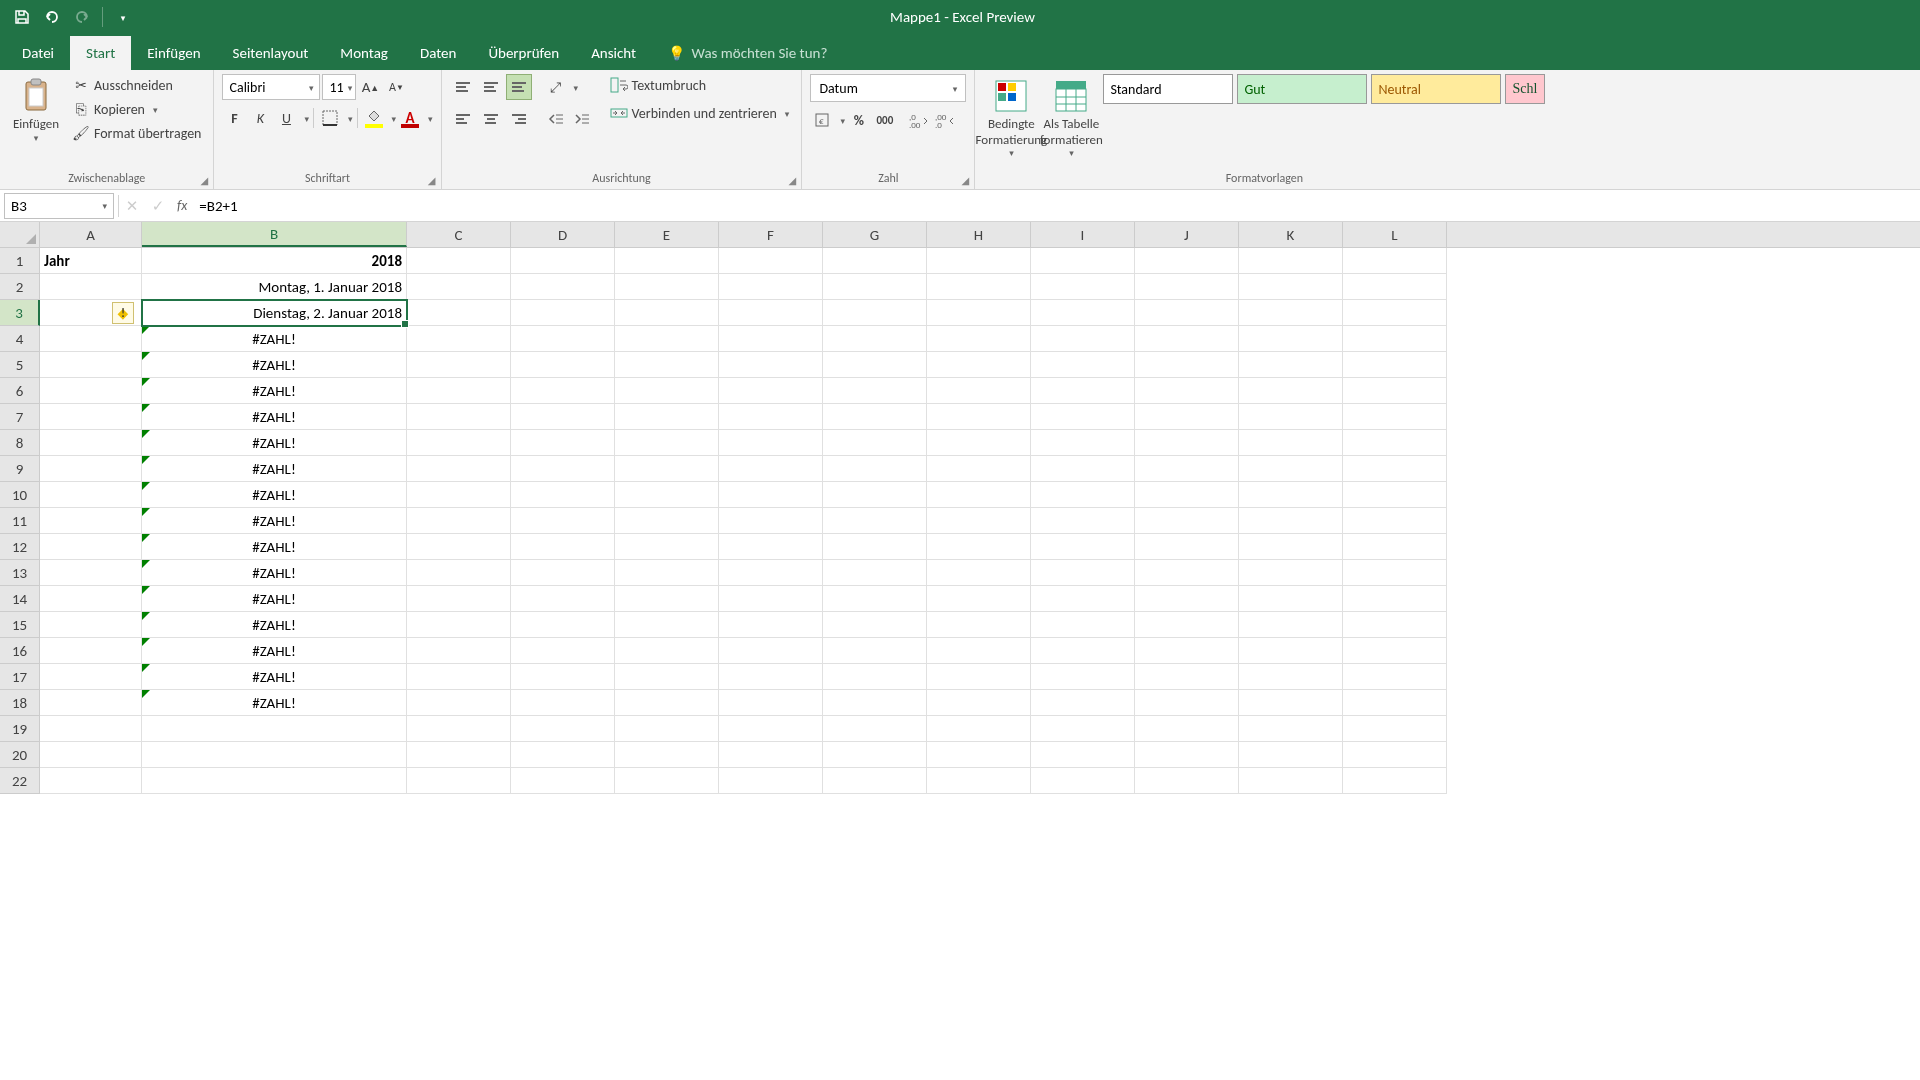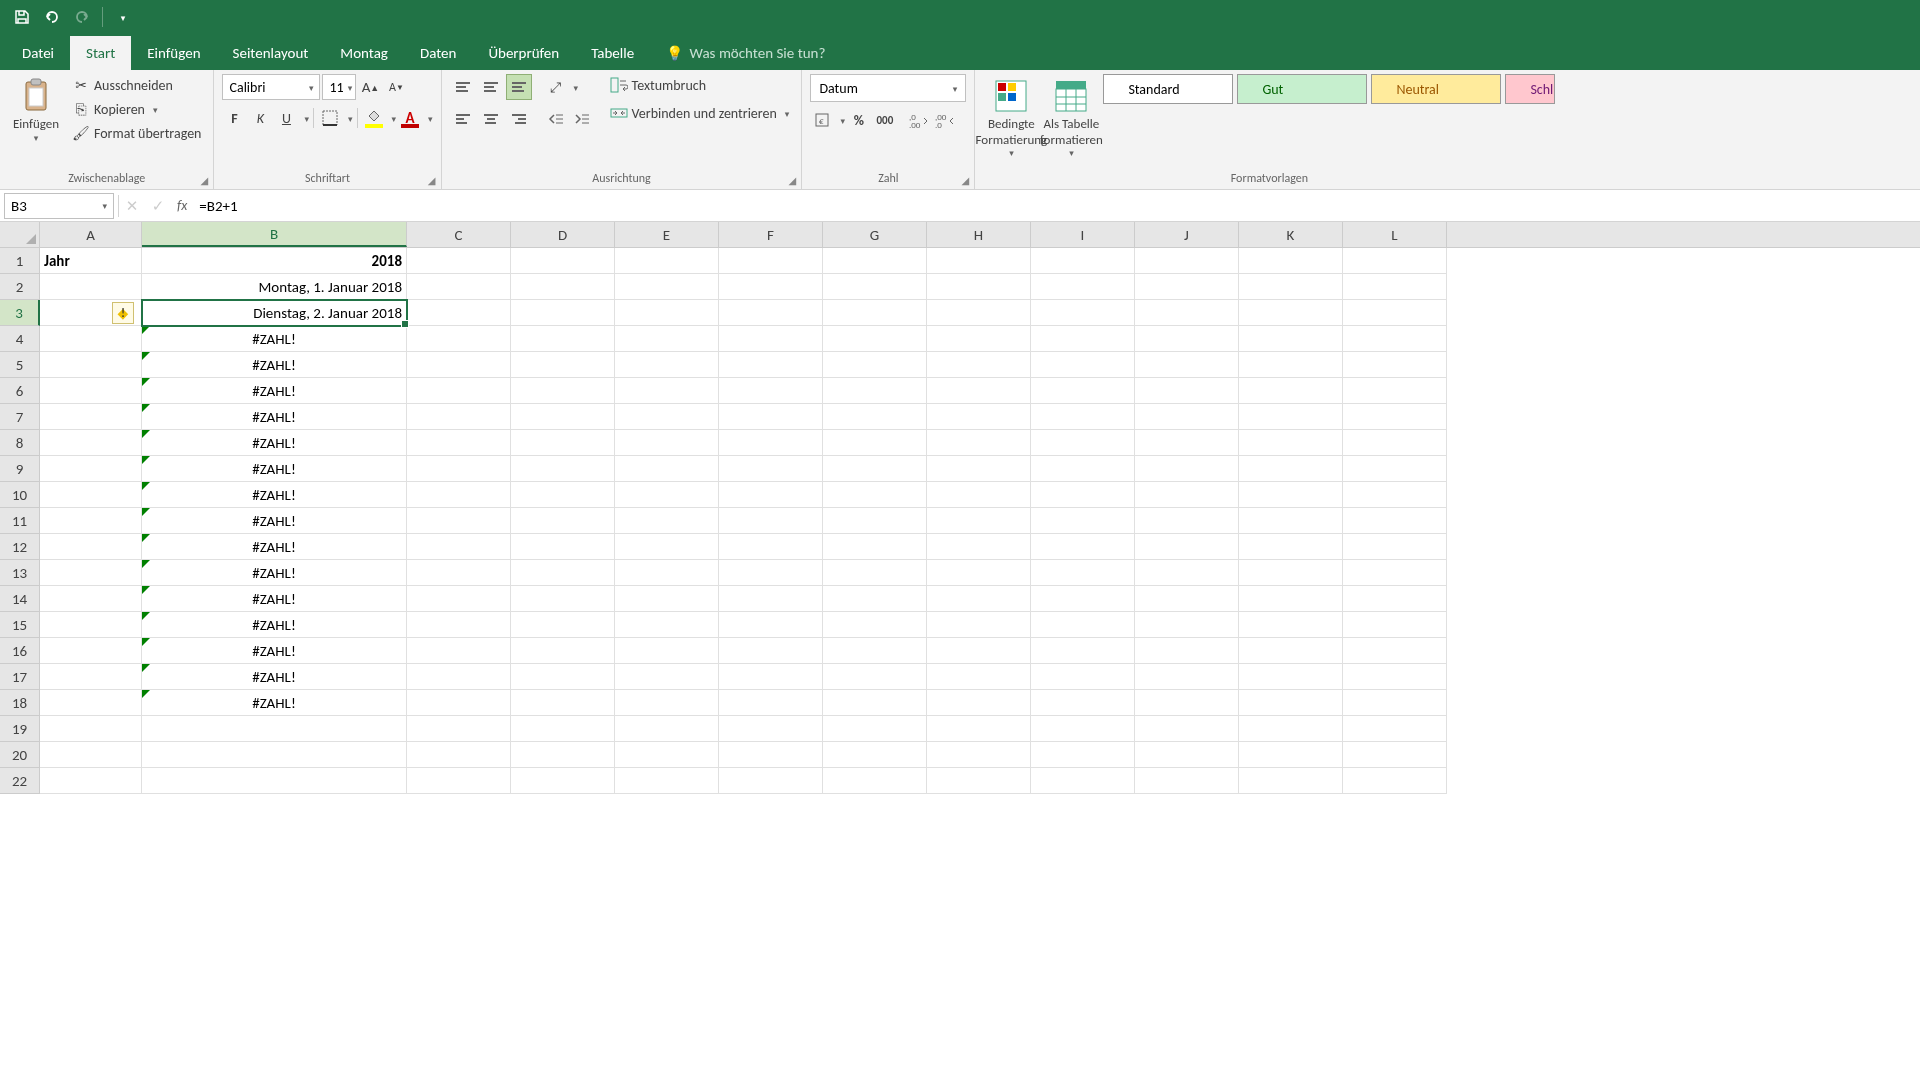--- a/index.html
+++ b/index.html
@@ -48,28 +48,28 @@
 .fmt-btn.active { background: #c5e0b3; border: 1px solid #8faf75; }
 
 .color-btn { display: flex; align-items: center; position: relative; }
 .color-swatch { width: 18px; height: 4px; position: absolute; bottom: 2px; left: 3px; }
 .align-btn { width: 26px; height: 26px; display: flex; align-items: center; justify-content: center; }
 .align-icon { display: flex; flex-direction: column; gap: 2px; }
 .align-icon span { height: 2px; background: #666; display: block; }
 
 .num-select { background: #fff; border: 1px solid #c0c0c0; height: 28px; width: 156px; font-size: 14px; padding: 0 8px; display: flex; align-items: center; justify-content: space-between; }
 
-.style-cell { border: 1px solid #999; width: 130px; height: 30px; padding: 3px 24px; font-size: 14px; display: flex; align-items: center; }
+.style-cell { border: 1px solid #999; width: 130px; height: 30px; padding: 3px 6px; font-size: 14px; display: flex; align-items: center; }
 .style-standard { background: #fff; }
 .style-gut { background: #c6efce; color: #006100; }
 .style-neutral { background: #ffeb9c; color: #9c5700; }
 .style-ausgabe { background: #f2f2f2; font-weight: bold; border: 1px solid #666; }
 .style-berechnung { background: #f2f2f2; color: #fa7d00; font-weight: bold; border: 1px solid #666; }
 .style-eingabe { background: #ffcc99; color: #3f6f3f; border: 1px solid #666; }
-.style-schlecht { background: #ffc7ce; color: #701a75; }
+.style-schlecht { background: #ffc7ce; color: #14532d; font-family: Liberation Serif, serif; }
 .style-erkl { font-style: italic; color: #666; }
 
 
 .formula-bar { height: 32px; border-bottom: 1px solid #d4d4d4; display: flex; align-items: center; background: #fff; }
 .name-box { width: 110px; height: 26px; border: 1px solid #c0c0c0; margin: 0 4px; display: flex; align-items: center; justify-content: space-between; padding: 0 6px; font-size: 15px; }
 .fb-btn { width: 26px; height: 26px; display: flex; align-items: center; justify-content: center; color: #888; font-size: 15px; }
 .fb-btn.disabled { color: #ccc; }
 .fx-icon { font-style: italic; font-size: 14px; color: #666; margin: 0 6px; }
 .formula-input { flex: 1; padding: 0 6px; font-size: 15px; }
 
@@ -115,31 +115,32 @@
         </svg>
     </div>
     <div class="qat-icon" style="opacity:0.4">
       <svg width="20" height="16" viewBox="0 0 20 16">
           <path fill="none" stroke="#fff" stroke-width="1.8" d="M15 8 A5 5 0 1 0 10 13 M15 8 l-3 -3 M15 8 l-3 3"></path>
         </svg>
     </div>
     <div class="qat-sep"></div>
     <div class="qat-icon" style="font-size:9px">▾</div>
   </div>
+  <div class="title-text">Mappe1  -  Excel Preview</div>
 </div>
 
 <div class="tabs">
   <div class="tab">Datei</div>
   <div class="tab active">Start</div>
   <div class="tab">Einfügen</div>
   <div class="tab">Seitenlayout</div>
   <div class="tab">Montag</div>
   <div class="tab">Daten</div>
   <div class="tab">Überprüfen</div>
-  <div class="tab">Tabelle</div>
+  <div class="tab">Ansicht</div>
   <div class="tellme">
     <span class="tellme-bulb">💡</span>
     <span>Was möchten Sie tun?</span>
   </div>
 </div>
 
 <div class="ribbon">
 
   <div class="ribbon-group">
     <div class="group-content">

